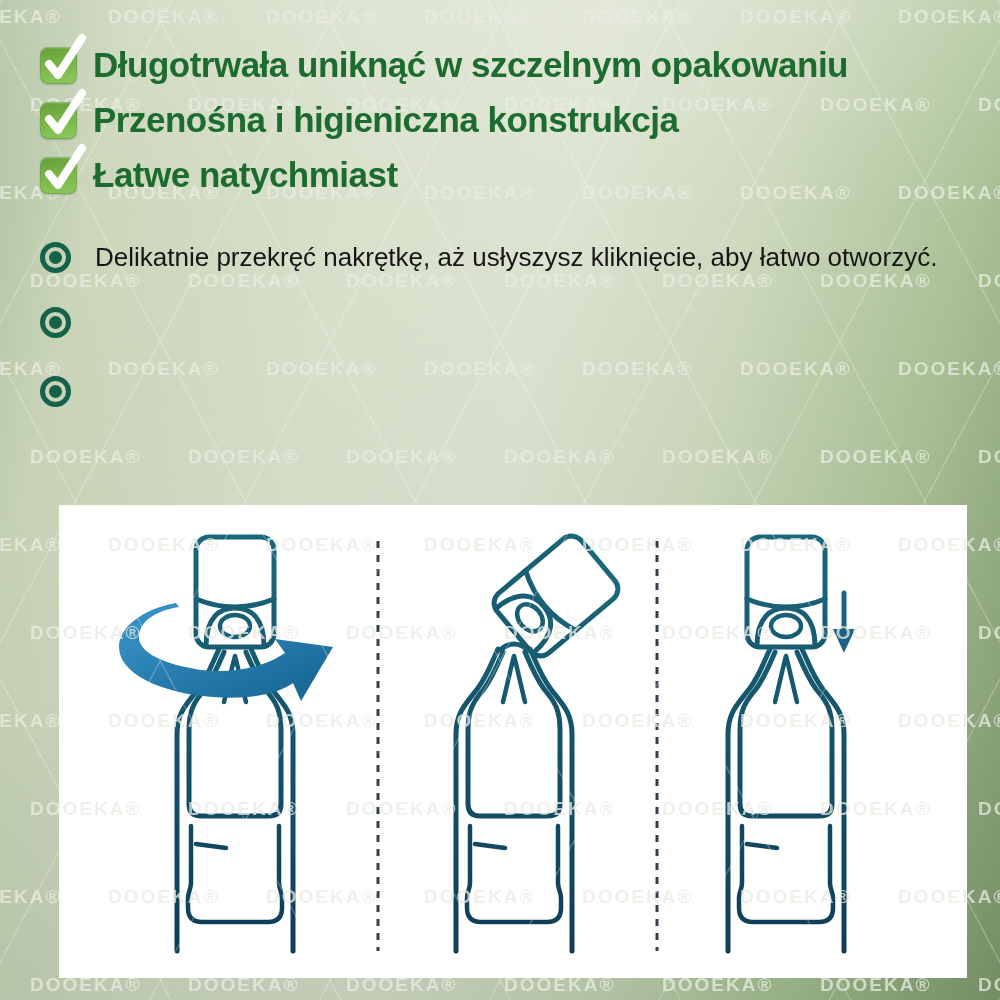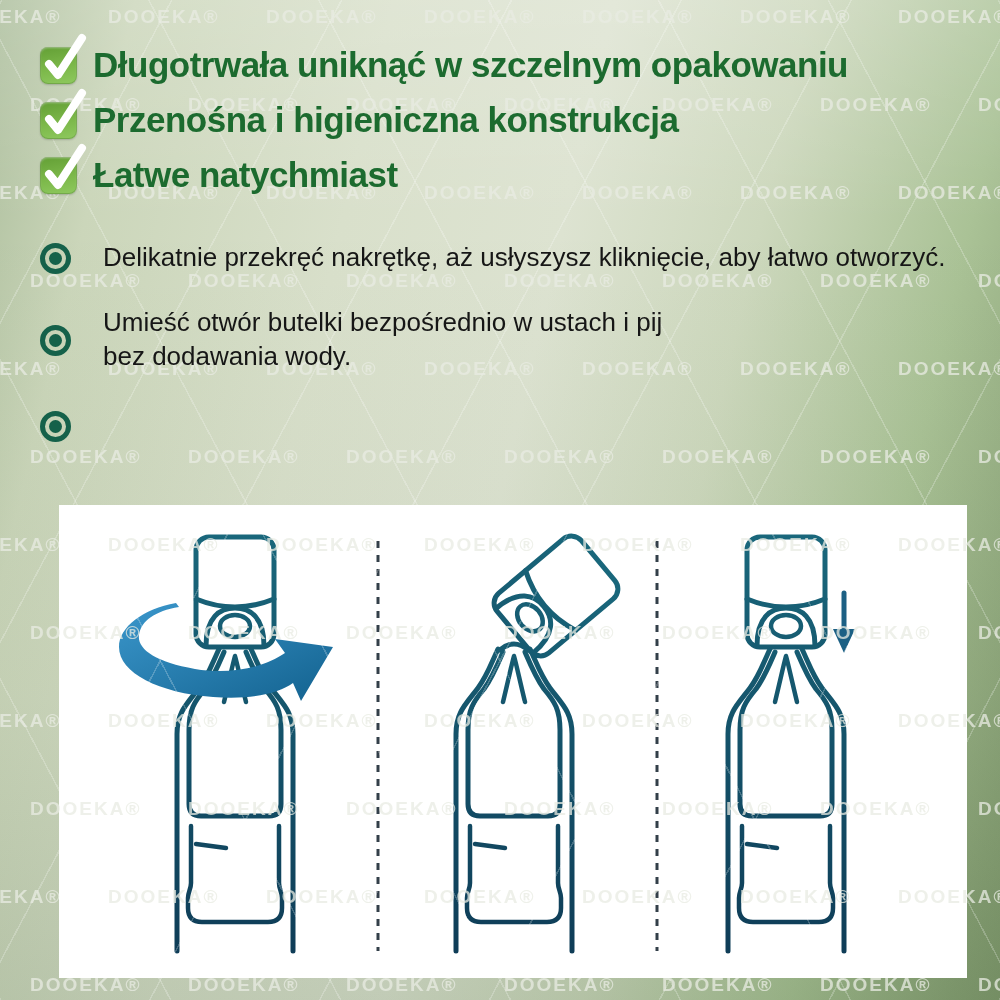--- a/index.html
+++ b/index.html
@@ -35,21 +35,21 @@
     box-shadow:inset 0 1px 2px rgba(255,255,255,.45), inset 0 0 0 1px rgba(60,110,30,.35), 0 1px 2px rgba(0,0,0,.18);
   }
   .checkbox svg{position:absolute;left:0;top:-12px;overflow:visible;}
   .feature-label{
     margin:0;font:700 35px/1.05 "Liberation Sans",sans-serif;
     color:var(--heading-green);letter-spacing:-.5px;white-space:nowrap;
   }
 
   
   .instructions{position:absolute;top:240px;left:40px;right:6px;z-index:4;}
-  .instr-row{display:flex;align-items:center;gap:32px;margin-bottom:31px;}
+  .instr-row{display:flex;align-items:flex-start;gap:24px;margin-bottom:31px;}
   .instr-row.two-lines{margin-bottom:36px;}
   .target{
     flex:0 0 auto;box-sizing:border-box;width:31px;height:31px;margin-top:2px;
     border:5px solid var(--target-green);border-radius:50%;
     display:flex;align-items:center;justify-content:center;
   }
   .target::after{content:"";width:13px;height:13px;border-radius:50%;background:var(--target-green);}
   .instr-text{font:400 26px/34px "Liberation Sans",sans-serif;color:var(--text-black);}
 
   
@@ -185,24 +185,20 @@
 
   <section class="instructions">
     <div class="instr-row">
       <span class="target"></span>
       <div class="instr-text">
         <div>Delikatnie przekręć nakrętkę, aż usłyszysz kliknięcie, aby łatwo otworzyć.</div>
       </div>
     </div>
     <div class="instr-row two-lines">
       <span class="target"></span>
-      <div class="instr-text">
-        <div>Umieść otwór butelki bezpośrednio w ustach i pij</div>
-        <div>bez dodawania wody.</div>
-      </div>
     </div>
     <div class="instr-row">
       <span class="target"></span>
     </div>
   </section>
 
   <div class="panel">
     <svg width="908" height="473" viewBox="0 0 908 473">
       <defs>
         <linearGradient id="sg" x1="0" y1="0" x2="0" y2="473" gradientUnits="userSpaceOnUse">

